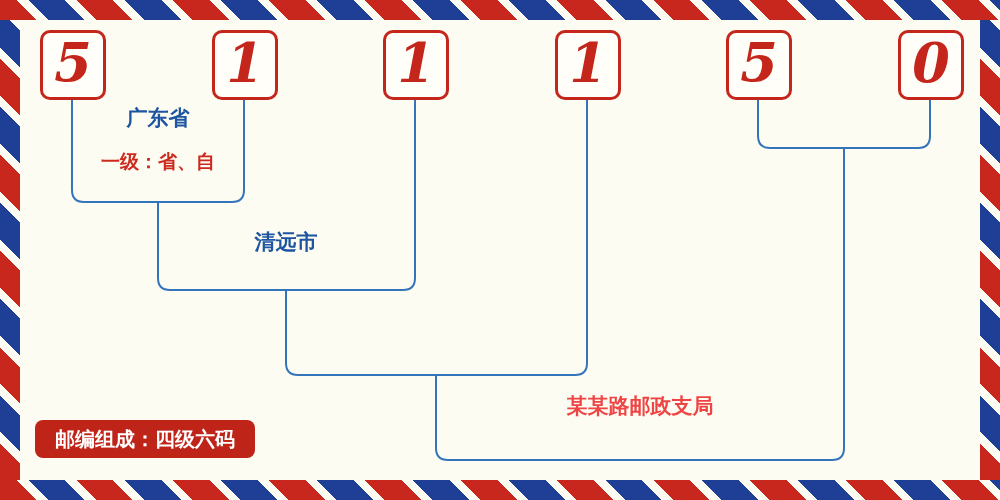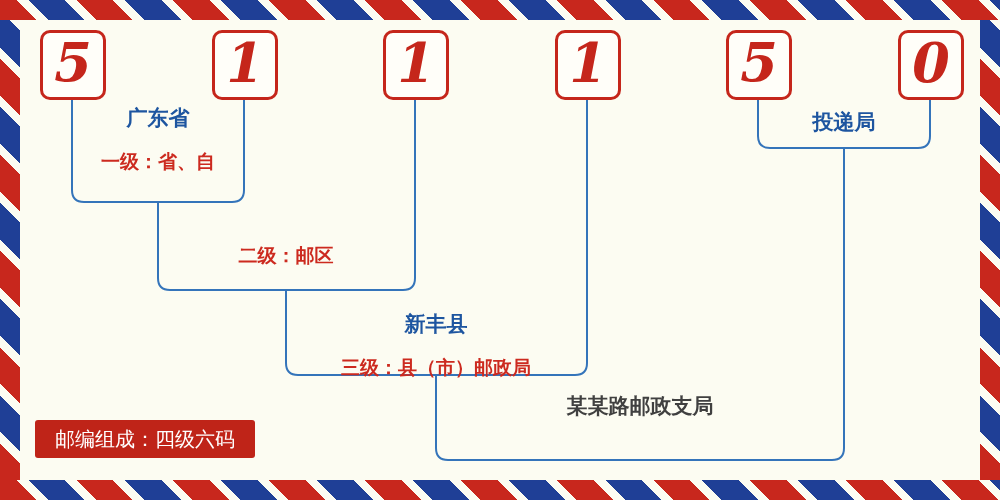--- a/index.html
+++ b/index.html
@@ -53,40 +53,40 @@
     padding-bottom: 4px;
   }
 
   .label { position: absolute; text-align: center; }
   .label-name {
     font-size: 21px;
     font-weight: bold;
     color: #1d55a0;
     line-height: 30px;
   }
-  .label-name.dark { color: #404040; text-align: center; }
+  .label-name.dark { color: #ef4444; text-align: center; }
   .label-desc {
     font-size: 19px;
     font-weight: bold;
     color: #cc2a1f;
     line-height: 26px;
     margin-top: 16px;
   }
 
   .badge {
     position: absolute;
     left: 35px;
     top: 420px;
     background: #bf2418;
     color: #ffffff;
     font-size: 20px;
-    font-weight: normal;
+    font-weight: bold;
     line-height: 22px;
     padding: 8px 20px;
-    border-radius: 3px;
+    border-radius: 8px;
   }
 </style>
 </head>
 <body>
 
 <div class="canvas">
 
   <div class="stripe stripe-top"></div>
   <div class="stripe stripe-bottom"></div>
   <div class="stripe stripe-left"></div>
@@ -120,31 +120,24 @@
   </div>
 
   <div class="label" style="left:48px; top:103px; width:220px;">
     <div class="label-name">广东省</div>
     <div class="label-desc">
       <div>一级：省、自</div>
     </div>
   </div>
 
   <div class="label" style="left:176px; top:227px; width:220px;">
-    <div class="label-desc">二级：邮区</div>
+    <div class="label-name">清远市</div>
   </div>
 
-  <div class="label" style="left:311px; top:309px; width:250px;">
-    <div class="label-name">新丰县</div>
-    <div class="label-desc">三级：县（市）邮政局</div>
-  </div>
 
   <div class="label" style="left:500px; top:391px; width:280px;">
     <div class="label-name dark">某某路邮政支局</div>
   </div>
 
-  <div class="label" style="left:764px; top:107px; width:160px;">
-    <div class="label-name">投递局</div>
-  </div>
 
   <div class="badge">邮编组成：四级六码</div>
 
 </div>
 
 </body></html>

